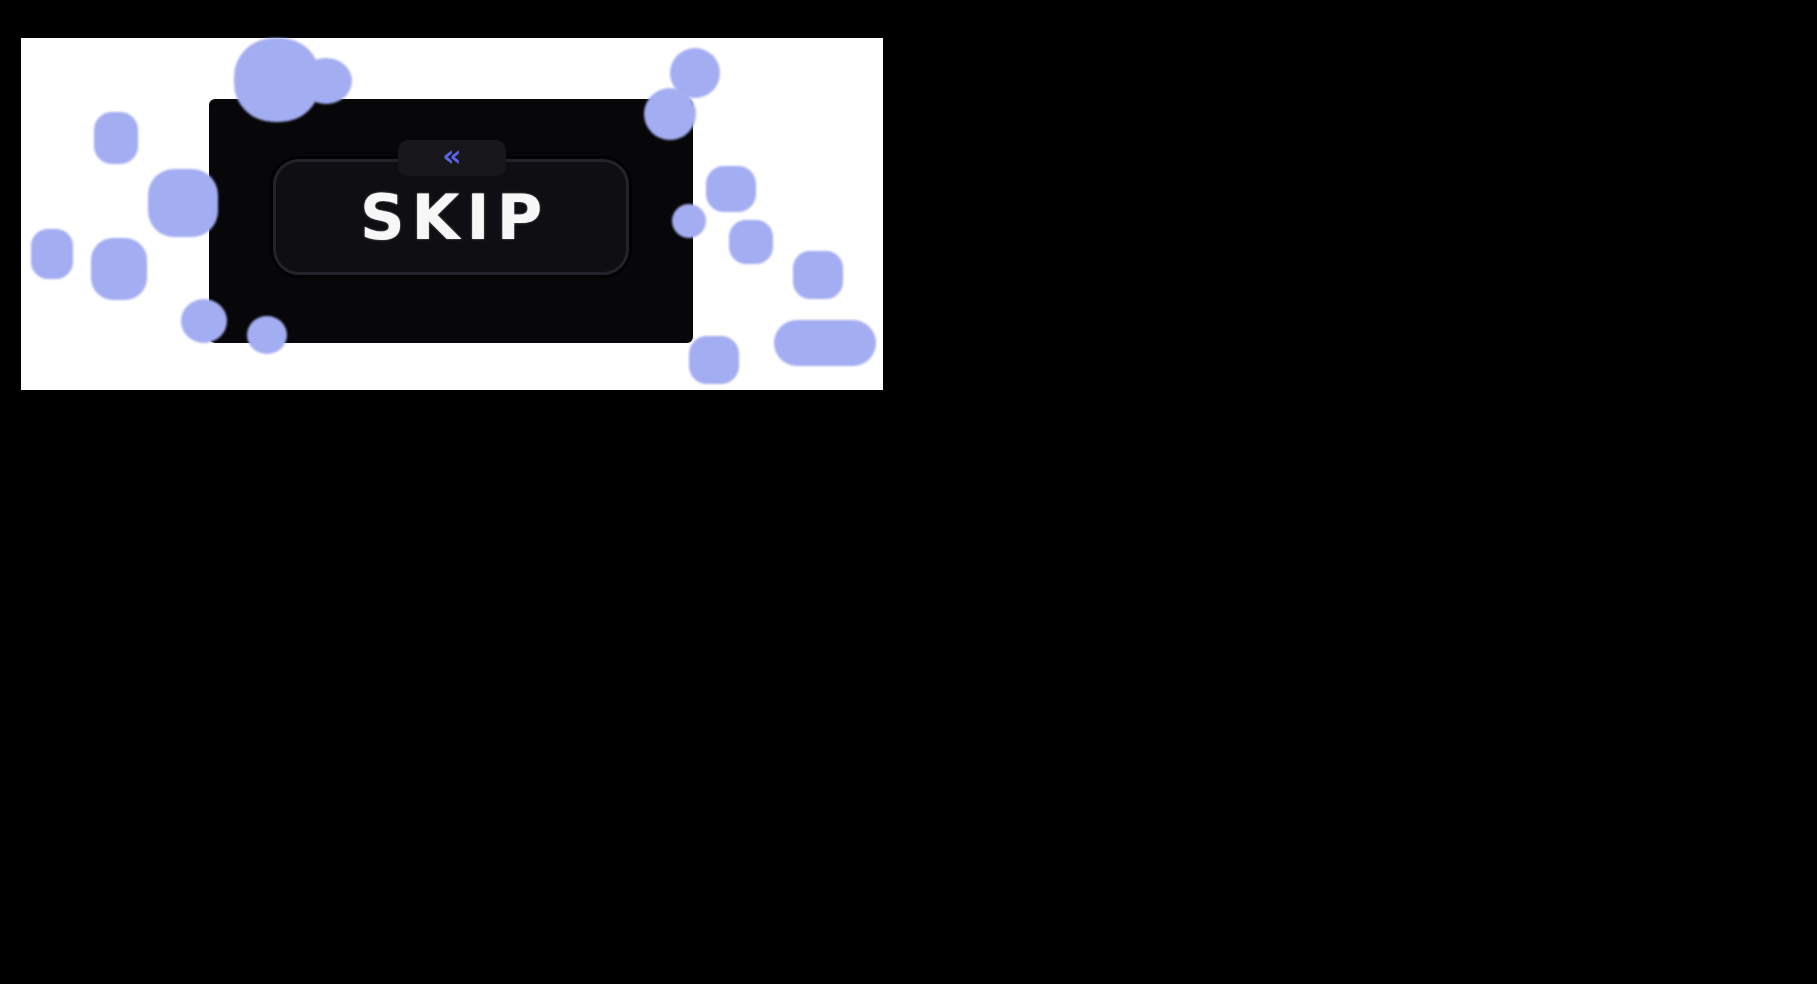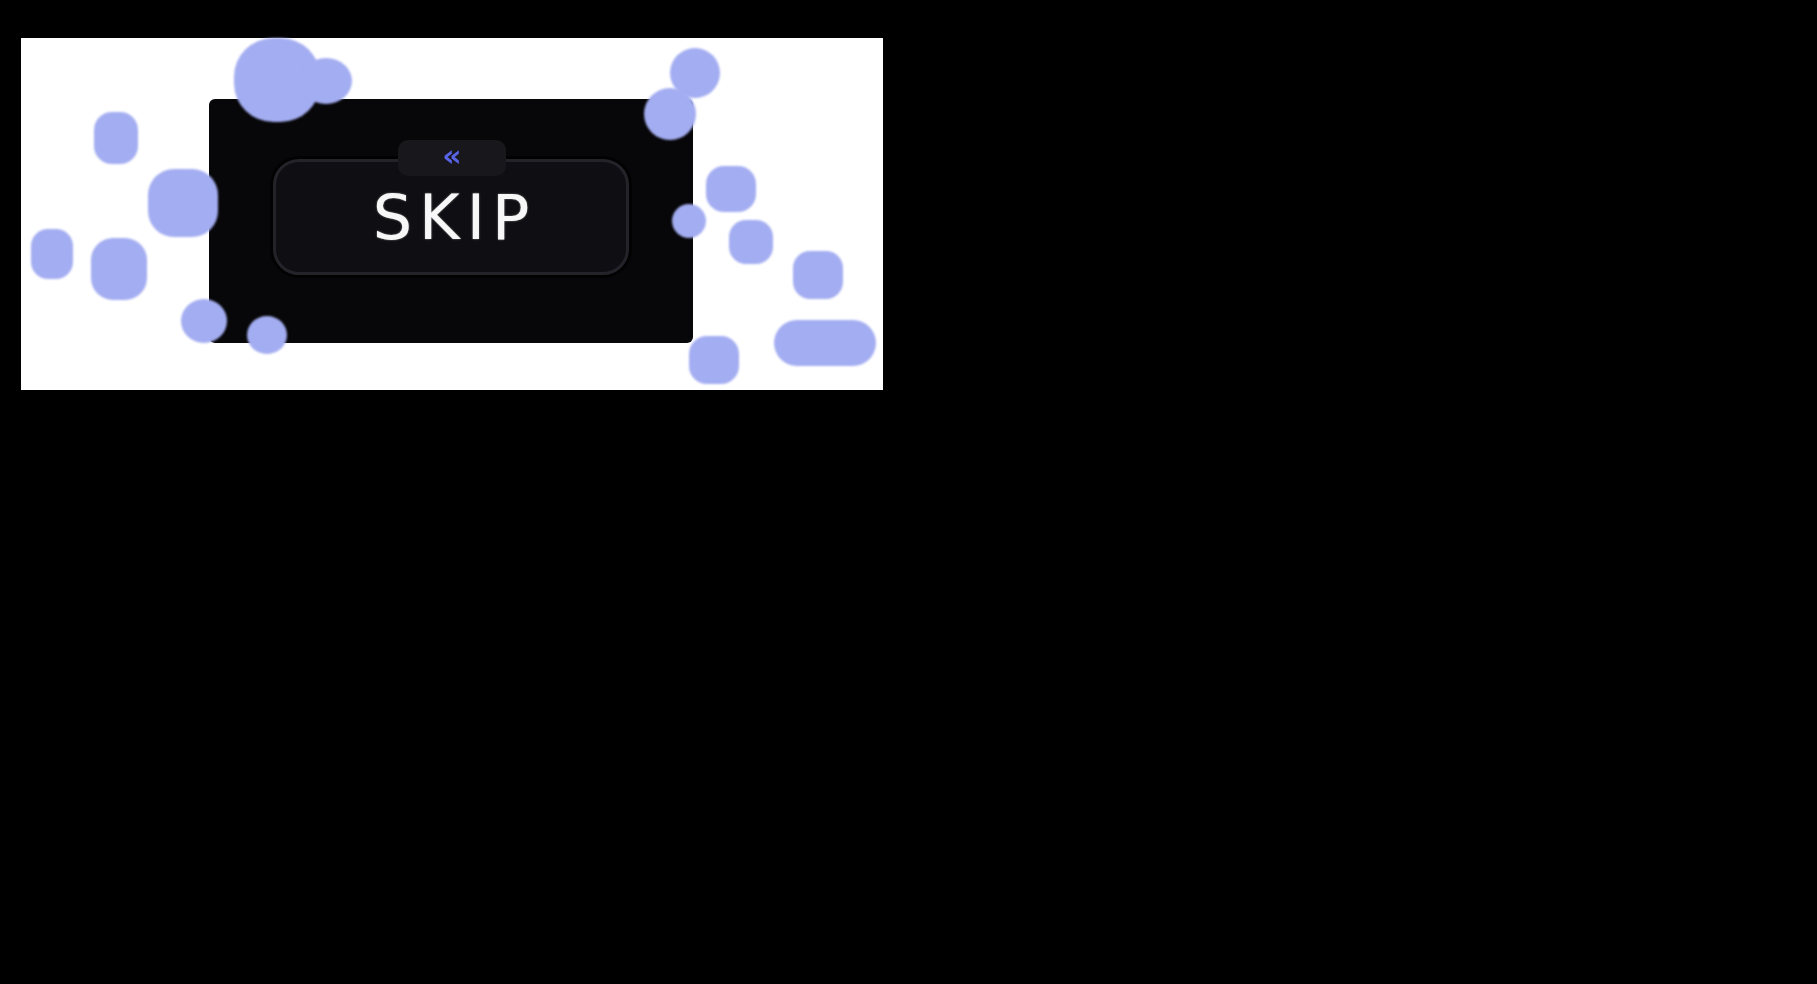--- a/index.html
+++ b/index.html
@@ -58,21 +58,21 @@
     position:absolute;
     left:64px;top:60px;
     width:356px;height:116px;
     background:var(--button-bg);
     border:3px solid var(--button-border);
     border-radius:26px;
     box-shadow:0 0 0 3px rgba(0,0,0,0.6);
     display:flex;align-items:center;justify-content:center;
     color:#f7f7f7;
     font-family:"DejaVu Sans","Liberation Sans",sans-serif;
-    font-weight:normal;
+    font-weight:bold;
     font-size:62px;
     letter-spacing:7px;
     text-indent:7px;
     text-shadow:0 0 2px rgba(255,255,255,0.55);
     cursor:pointer;
     z-index:2;
     padding:0;
   }
   .blob-layer{
     position:absolute;inset:0;

